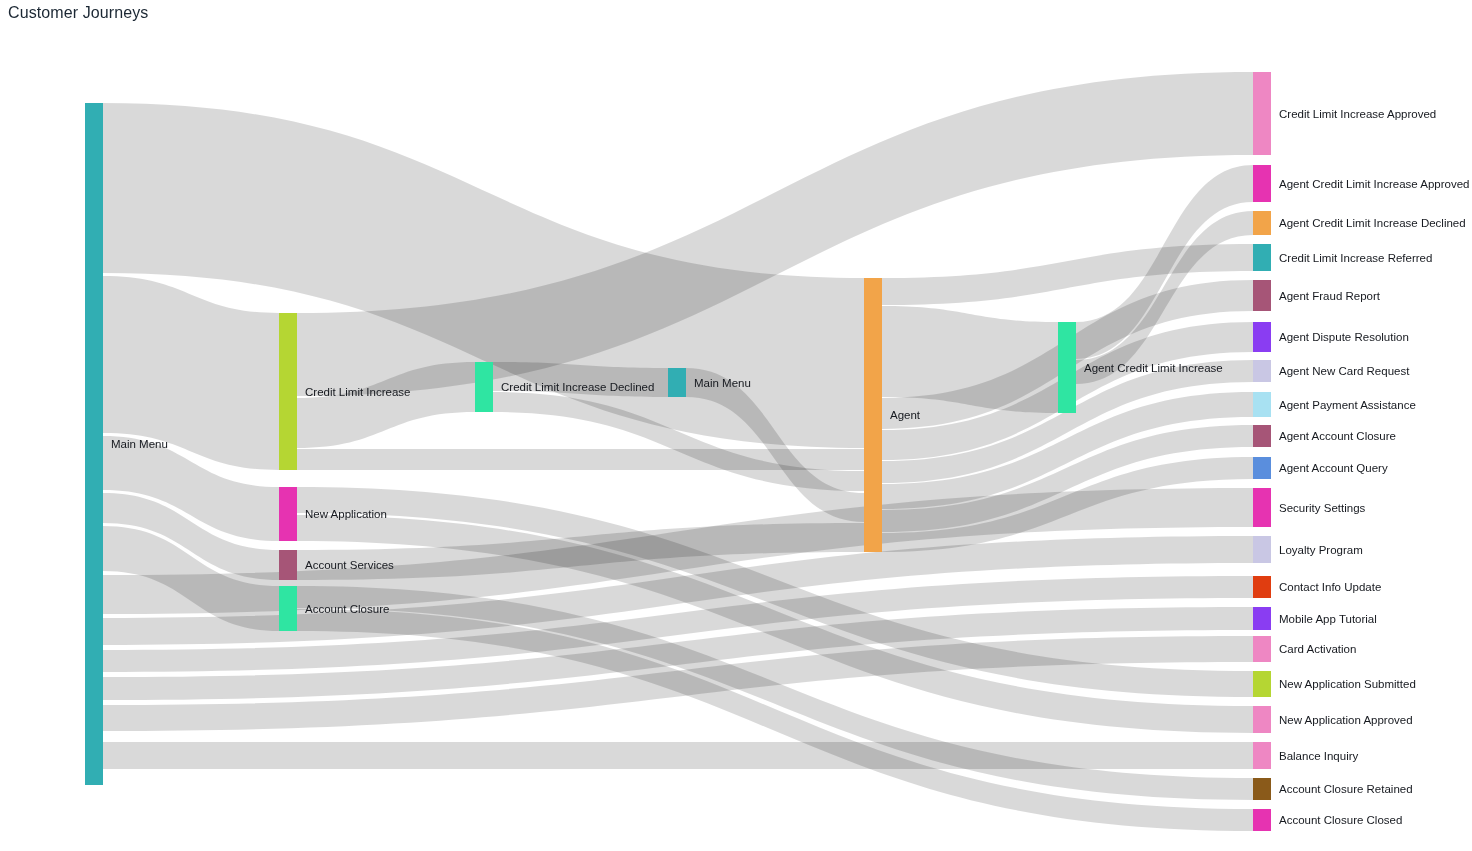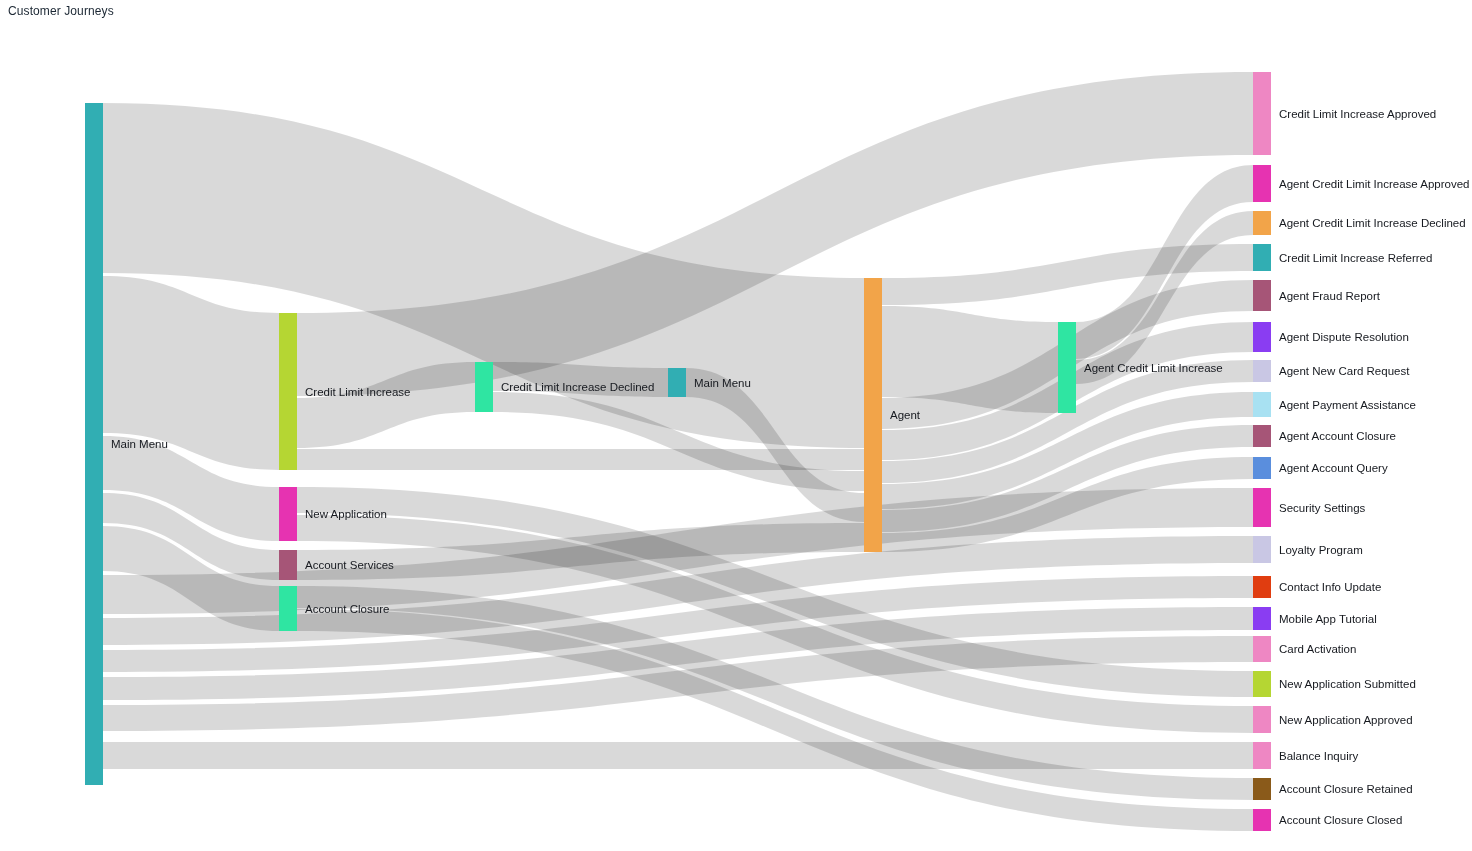--- a/index.html
+++ b/index.html
@@ -8,21 +8,21 @@
     background: #ffffff;
     width: 1472px;
     height: 851px;
     overflow: hidden;
     font-family: "Liberation Sans", sans-serif;
   }
   #chart-title {
     position: absolute;
     left: 8px;
     top: 4px;
-    font-size: 12px;
+    font-size: 16px;
     color: #1b2733;
     font-weight: 400;
     letter-spacing: 0.1px;
   }
   #sankey-wrap {
     position: absolute;
     left: 0;
     top: 0;
     width: 1472px;
     height: 851px;

